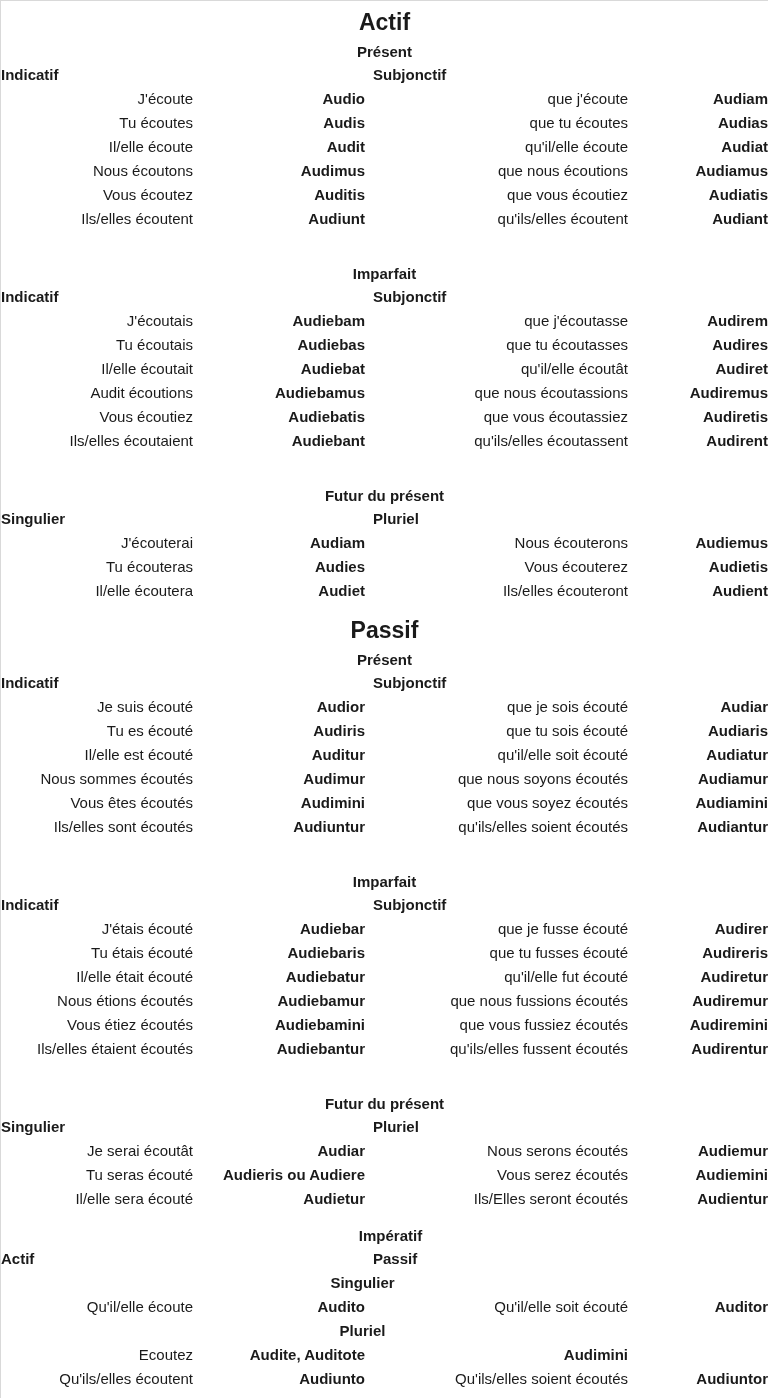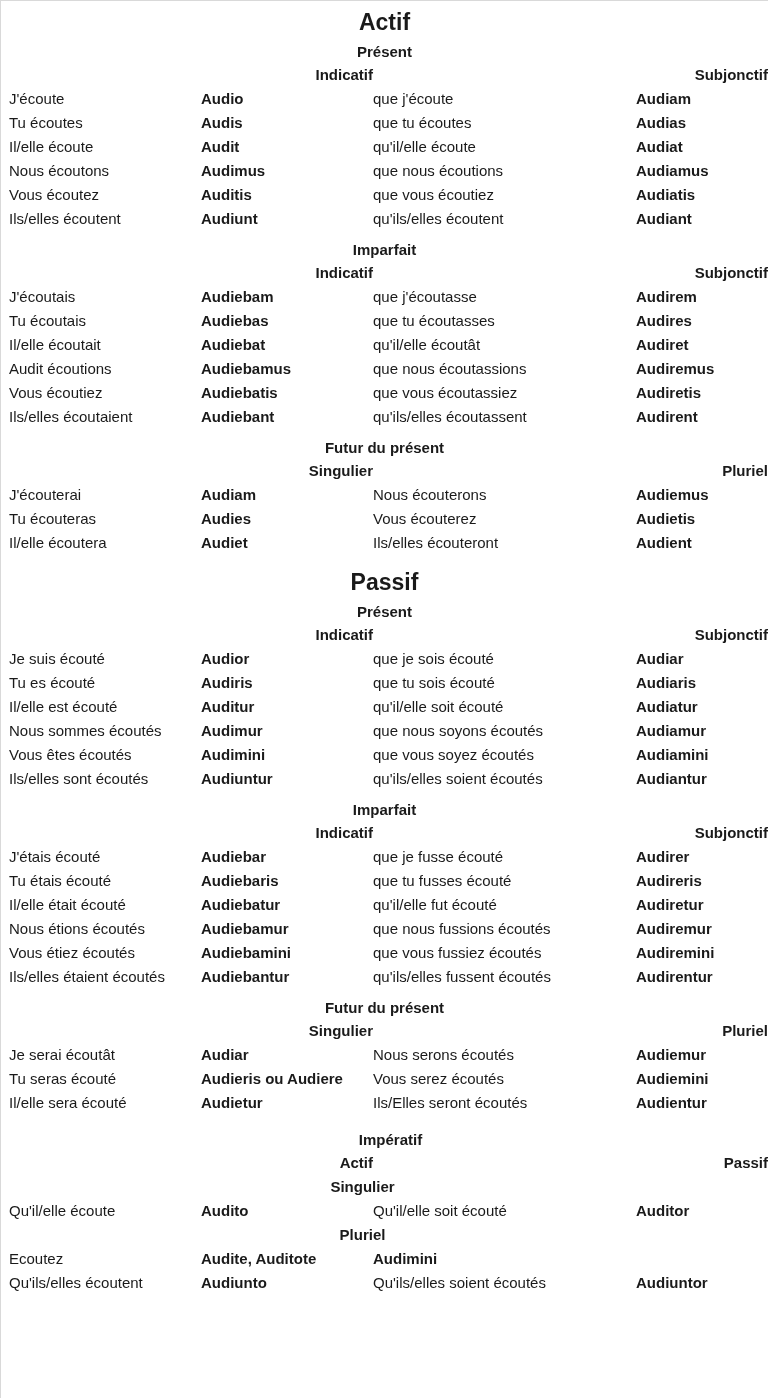--- a/index.html
+++ b/index.html
@@ -16,33 +16,33 @@
   .page { padding-top: 6px; }
   .title {
     text-align: center; font-weight: bold;
     font-size: 23px; line-height: 30px;
     margin: 12px 0 4px 0;
   }
   .title.first { margin-top: 0; }
   .tense {
     text-align: center; font-weight: bold;
     font-size: 15px; line-height: 22px;
-    margin-top: 8px;
+    margin-top: 32px;
   }
   .tense.tight { margin-top: 2px; }
   .tense.imperative { margin-top: 14px; padding-left: 12px; }
   .mood-row {
     display: grid; grid-template-columns: 372px auto;
     font-weight: bold; font-size: 15px; line-height: 24px;
-    text-align: right;
+    text-align: left;
   }
   .row {
     display: grid; grid-template-columns: 192px 172px 263px auto;
-    padding-left: 8px;
-    font-size: 15px; line-height: 24px;
+    padding-left: 0;
+    font-size: 15px; line-height: 24px; text-align: right;
   }
   .row .c2, .row .c4 { font-weight: bold; }
   .row span { white-space: nowrap; overflow: hidden; }
   .subheader {
     text-align: center; font-weight: bold;
     font-size: 15px; line-height: 24px;
     padding-right: 44px;
   }
 </style>
 </head>

